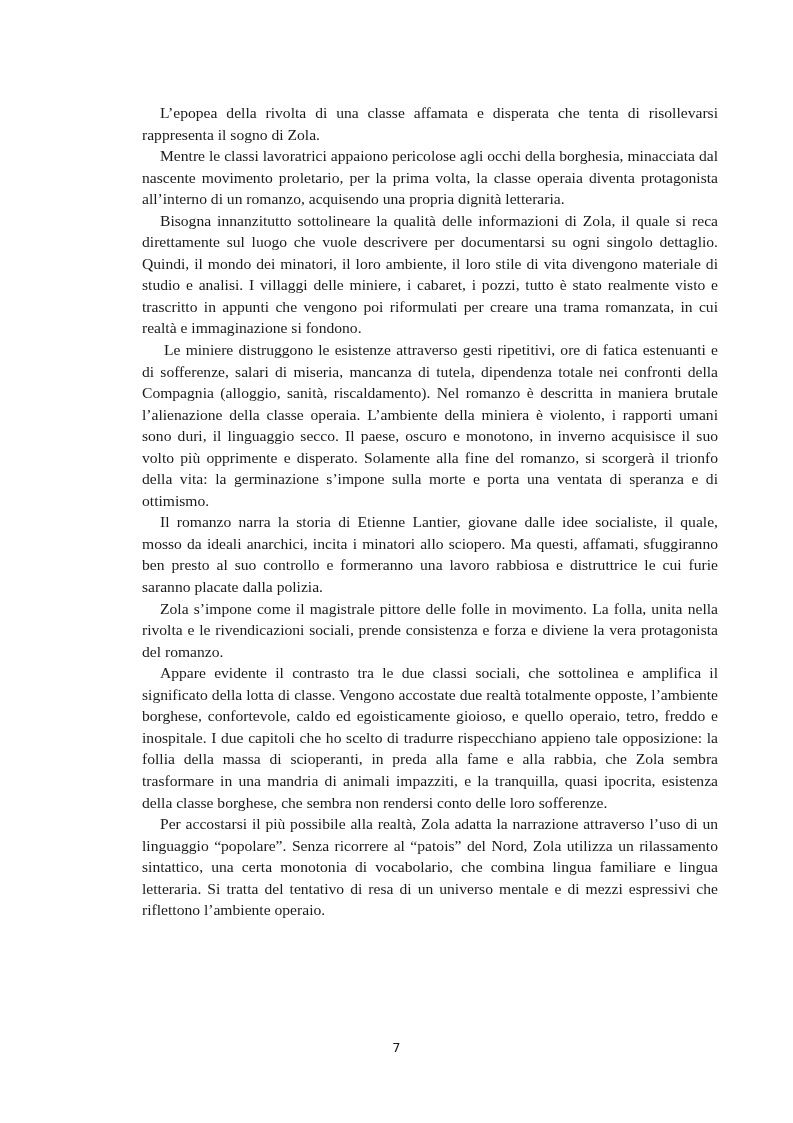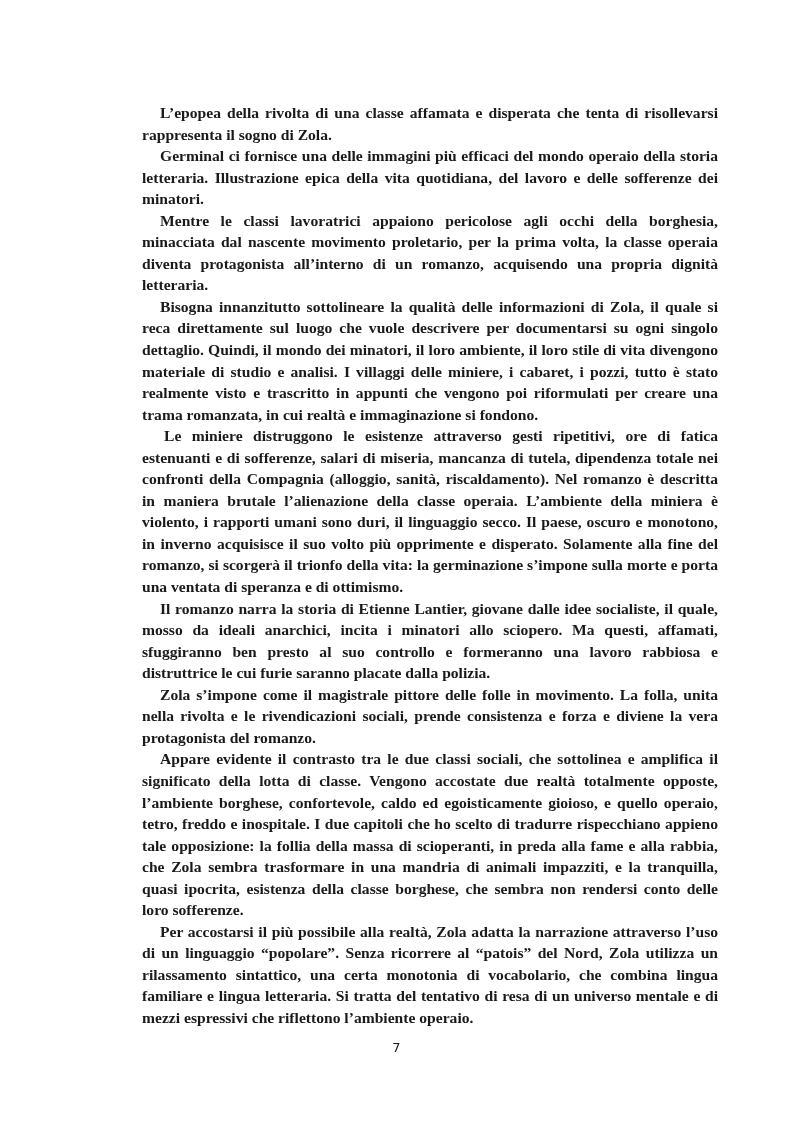--- a/index.html
+++ b/index.html
@@ -24,21 +24,20 @@
     .text-body {
       position: absolute;
       left: 142px;
       top: 102px;
       width: 576px;
       font-family: "Liberation Serif", "DejaVu Serif", serif;
       font-size: 15.6px;
       line-height: 21.55px;
       color: #1a1a1a;
       text-align: justify;
-      font-weight: bold;
     }
     .text-body p {
       margin: 0;
       text-indent: 18px;
     }
     .text-body p.extra-indent {
       text-indent: 22px;
     }
     .page-number {
       position: absolute;
@@ -50,21 +49,20 @@
       font-size: 13px;
       color: #1a1a1a;
     }
   </style>
 </head>
 <body>
 
 <div class="page">
   <div class="text-body">
     <p>L’epopea della rivolta di una classe affamata e disperata che tenta di risollevarsi rappresenta il sogno di Zola.</p>
-    <p>Germinal ci fornisce una delle immagini più efficaci del mondo operaio della storia letteraria. Illustrazione epica della vita quotidiana, del lavoro e delle sofferenze dei minatori.</p>
     <p>Mentre le classi lavoratrici appaiono pericolose agli occhi della borghesia, minacciata dal nascente movimento proletario, per la prima volta, la classe operaia diventa protagonista all’interno di un romanzo, acquisendo una propria dignità letteraria.</p>
     <p>Bisogna innanzitutto sottolineare la qualità delle informazioni di Zola, il quale si reca direttamente sul luogo che vuole descrivere per documentarsi su ogni singolo dettaglio. Quindi, il mondo dei minatori, il loro ambiente, il loro stile di vita divengono materiale di studio e analisi. I villaggi delle miniere, i cabaret, i pozzi, tutto è stato realmente visto e trascritto in appunti che vengono poi riformulati per creare una trama romanzata, in cui realtà e immaginazione si fondono.</p>
     <p class="extra-indent">Le miniere distruggono le esistenze attraverso gesti ripetitivi, ore di fatica estenuanti e di sofferenze, salari di miseria, mancanza di tutela, dipendenza totale nei confronti della Compagnia (alloggio, sanità, riscaldamento). Nel romanzo è descritta in maniera brutale l’alienazione della classe operaia. L’ambiente della miniera è violento, i rapporti umani sono duri, il linguaggio secco. Il paese, oscuro e monotono, in inverno acquisisce il suo volto più opprimente e disperato. Solamente alla fine del romanzo, si scorgerà il trionfo della vita: la germinazione s’impone sulla morte e porta una ventata di speranza e di ottimismo.</p>
     <p>Il romanzo narra la storia di Etienne Lantier, giovane dalle idee socialiste, il quale, mosso da ideali anarchici, incita i minatori allo sciopero. Ma questi, affamati, sfuggiranno ben presto al suo controllo e formeranno una lavoro rabbiosa e distruttrice le cui furie saranno placate dalla polizia.</p>
     <p>Zola s’impone come il magistrale pittore delle folle in movimento. La folla, unita nella rivolta e le rivendicazioni sociali, prende consistenza e forza e diviene la vera protagonista del romanzo.</p>
     <p>Appare evidente il contrasto tra le due classi sociali, che sottolinea e amplifica il significato della lotta di classe. Vengono accostate due realtà totalmente opposte, l’ambiente borghese, confortevole, caldo ed egoisticamente gioioso, e quello operaio, tetro, freddo e inospitale. I due capitoli che ho scelto di tradurre rispecchiano appieno tale opposizione: la follia della massa di scioperanti, in preda alla fame e alla rabbia, che Zola sembra trasformare in una mandria di animali impazziti, e la tranquilla, quasi ipocrita, esistenza della classe borghese, che sembra non rendersi conto delle loro sofferenze.</p>
     <p>Per accostarsi il più possibile alla realtà, Zola adatta la narrazione attraverso l’uso di un linguaggio “popolare”. Senza ricorrere al “patois” del Nord, Zola utilizza un rilassamento sintattico, una certa monotonia di vocabolario, che combina lingua familiare e lingua letteraria. Si tratta del tentativo di resa di un universo mentale e di mezzi espressivi che riflettono l’ambiente operaio.</p>
   </div>
   <div class="page-number">7</div>
 </div>

